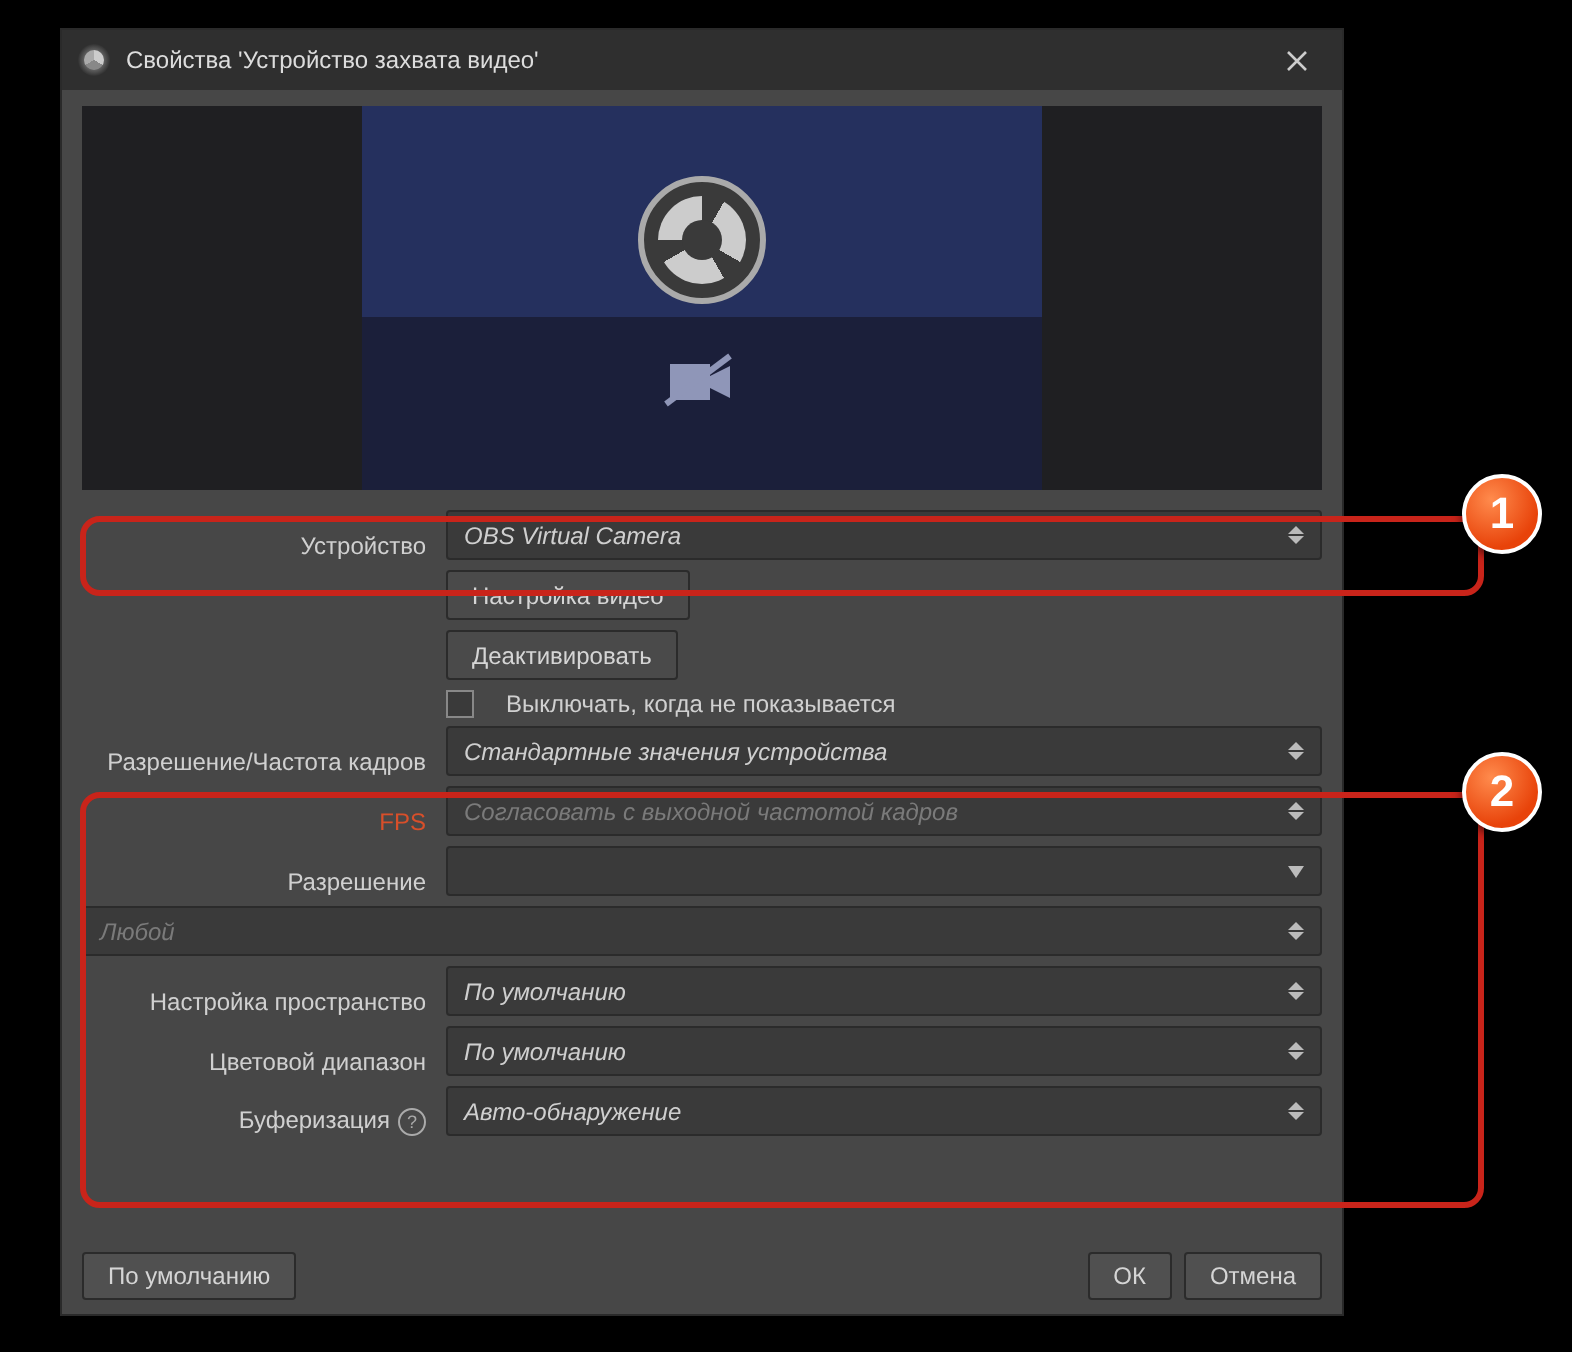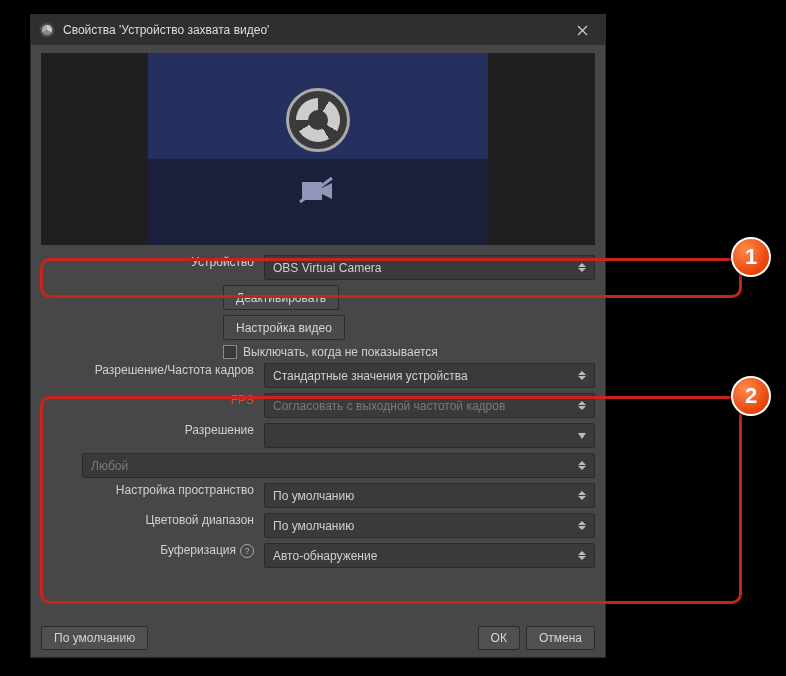--- a/index.html
+++ b/index.html
@@ -1,18 +1,18 @@
 <!DOCTYPE html>
 <html><head>
 <meta charset="utf-8">
 <style>
   * { box-sizing: border-box; margin: 0; padding: 0; font-family: "Segoe UI", Arial, sans-serif; }
   body { background: #000; width: 786px; height: 676px; overflow: hidden; position: relative; }
   .window {
-    position: absolute; left: 30px; top: 14px; width: 576px; height: 644px;
+    position: absolute; left: 30px; top: 14px; width: 642px; height: 644px;
     background: #474747; border: 1px solid #2a2a2a;
   }
   .titlebar {
     height: 30px; background: #2f2f2f; display: flex; align-items: center;
     padding: 0 8px; color: #ddd; font-size: 12px;
   }
   .titlebar .obs-icon {
     width: 16px; height: 16px; margin-right: 8px; border-radius: 50%;
     background: radial-gradient(circle at 50% 50%, #999 0%, #666 40%, #333 70%);
     position: relative;
@@ -46,51 +46,51 @@
   .preview-inner .obs-big-inner {
     width: 44px; height: 44px; border-radius: 50%;
     background: conic-gradient(from 30deg, #ccc 0 90deg, transparent 90deg 120deg, #ccc 120deg 210deg, transparent 210deg 240deg, #ccc 240deg 330deg, transparent 330deg 360deg);
     position: relative;
   }
   .preview-inner .obs-big-inner::after{
     content: ""; position:absolute; inset:12px; border-radius:50%; background:#3a3a3a;
   }
   .preview-inner .cam-off svg{ width:40px; height:30px; }
 
-  .row { display: flex; align-items: flex-start; margin-bottom: 5px; padding-left: 41px; }
+  .row { display: flex; align-items: flex-end; margin-bottom: 5px; }
   .label {
     width: 182px; text-align: right; padding-right: 10px; color: #d0d0d0; font-size: 12px;
     white-space: nowrap; overflow: hidden;
   }
   .label.red { color: #d84f2a; }
   .label .help { display: inline-flex; width: 14px; height: 14px; border: 1px solid #aaa; border-radius: 50%; align-items: center; justify-content: center; font-size: 9px; margin-left: 4px; color:#aaa;}
 
   .field { flex: 1; position: relative; }
   .select {
     width: 100%; height: 25px; background: #3a3a3a; border: 1px solid #2b2b2b;
     color: #cfcfcf; font-size: 12px; padding: 0 26px 0 8px; display: flex; align-items: center;
-    border-radius: 2px; cursor: pointer;
+    border-radius: 2px; cursor: pointer; font-style: italic;
   }
   .select.disabled { color: #7a7a7a; }
   .select-caret {
     position: absolute; right: 4px; top: 2px; width: 18px; height: 21px;
     display: flex; flex-direction: column; align-items: center; justify-content: center; gap: 1px;
   }
   .select-caret .tri { width: 0; height: 0; border-left: 4px solid transparent; border-right: 4px solid transparent; }
   .select-caret .up { border-bottom: 4px solid #bbb; }
   .select-caret .down { border-top: 4px solid #bbb; }
   .select-caret.single .down { border-top: 6px solid #bbb; }
 
   .btn-row { padding-left: 182px; margin-bottom: 5px; }
   .btn {
     height: 25px; background: #4a4a4a; border: 1px solid #2b2b2b; color: #d5d5d5;
     font-size: 12px; padding: 0 12px; border-radius: 2px; cursor: pointer;
     display: inline-flex; align-items: center;
   }
-  .checkbox-row { padding-left: 182px; display: flex; align-items: center; gap: 6px; color: #d0d0d0; font-size: 12px; margin-bottom: 4px;}
+  .checkbox-row { padding-left: 182px; display: flex; align-items: center; gap: 16px; color: #d0d0d0; font-size: 12px; margin-bottom: 4px;}
   .cb { width: 14px; height: 14px; border: 1px solid #888; background: #3a3a3a; }
 
   .clip { overflow: hidden; max-height: 14px;}
 
   .footer {
     position: absolute; left: 0; right: 0; bottom: 0; height: 38px;
     display: flex; align-items: center; padding: 0 10px; gap: 6px;
   }
   .footer .spacer2 { flex: 1; }
   .footer .fbtn {
@@ -149,22 +149,22 @@
         <div class="select">
           <span>OBS Virtual Camera</span>
         </div>
         <div class="select-caret">
             <div class="tri up"></div>
             <div class="tri down"></div>
           </div>
       </div>
     </div>
 
+    <div class="btn-row"><button class="btn">Настройка видео</button></div>
     <div class="btn-row"><button class="btn">Деактивировать</button></div>
-    <div class="btn-row"><button class="btn">Настройка видео</button></div>
     <div class="checkbox-row clip">
       <div class="cb"></div>
       <span>Выключать, когда не показывается</span>
     </div>
 
     <div class="row">
       <div class="label">Разрешение/Частота кадров</div>
       <div class="field">
         <div class="select">
             <span>Стандартные значения устройства</span>

